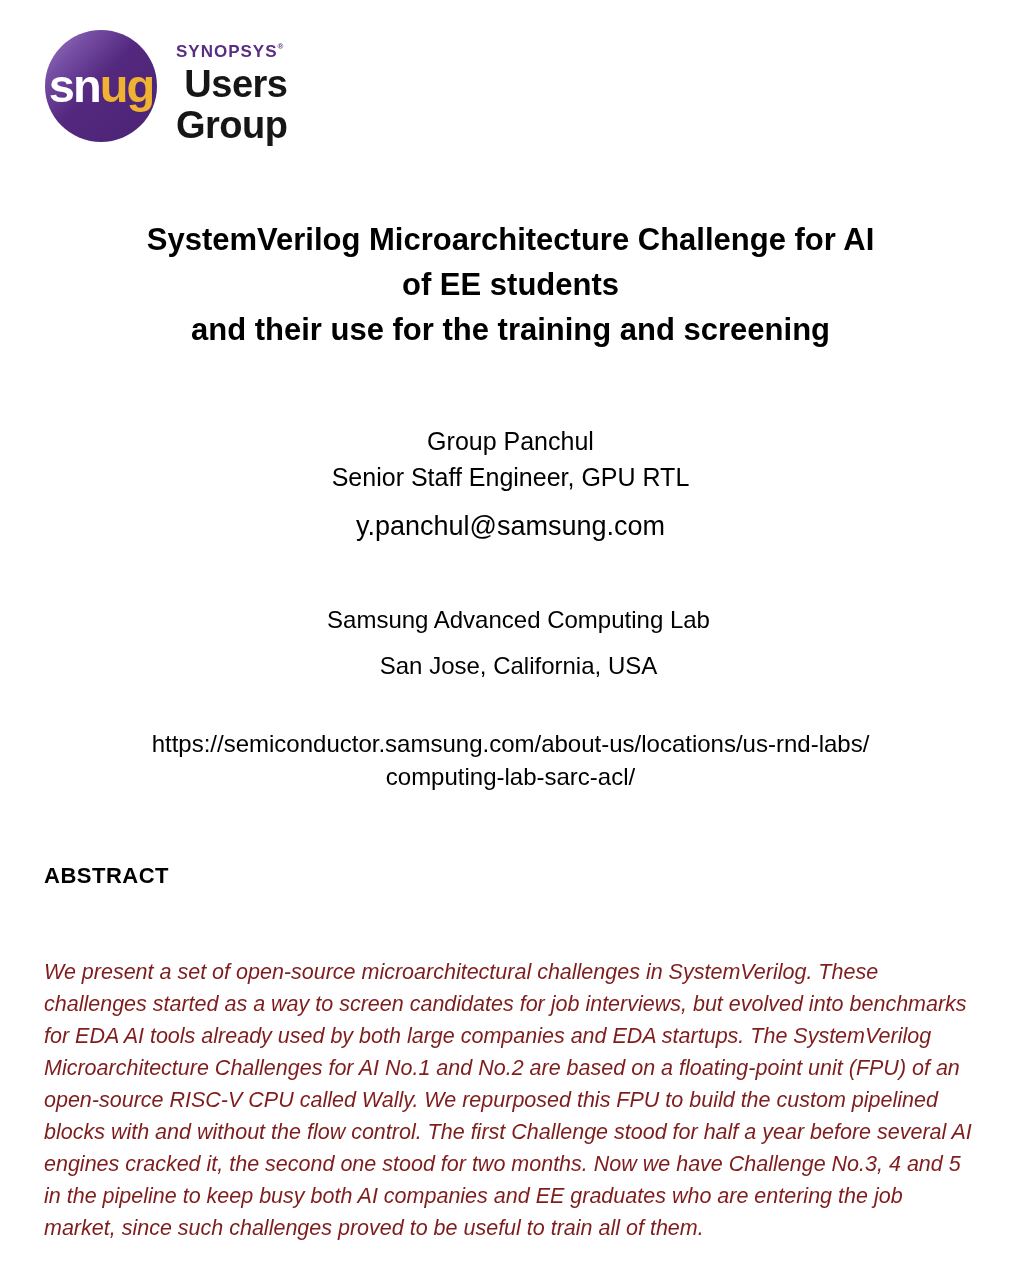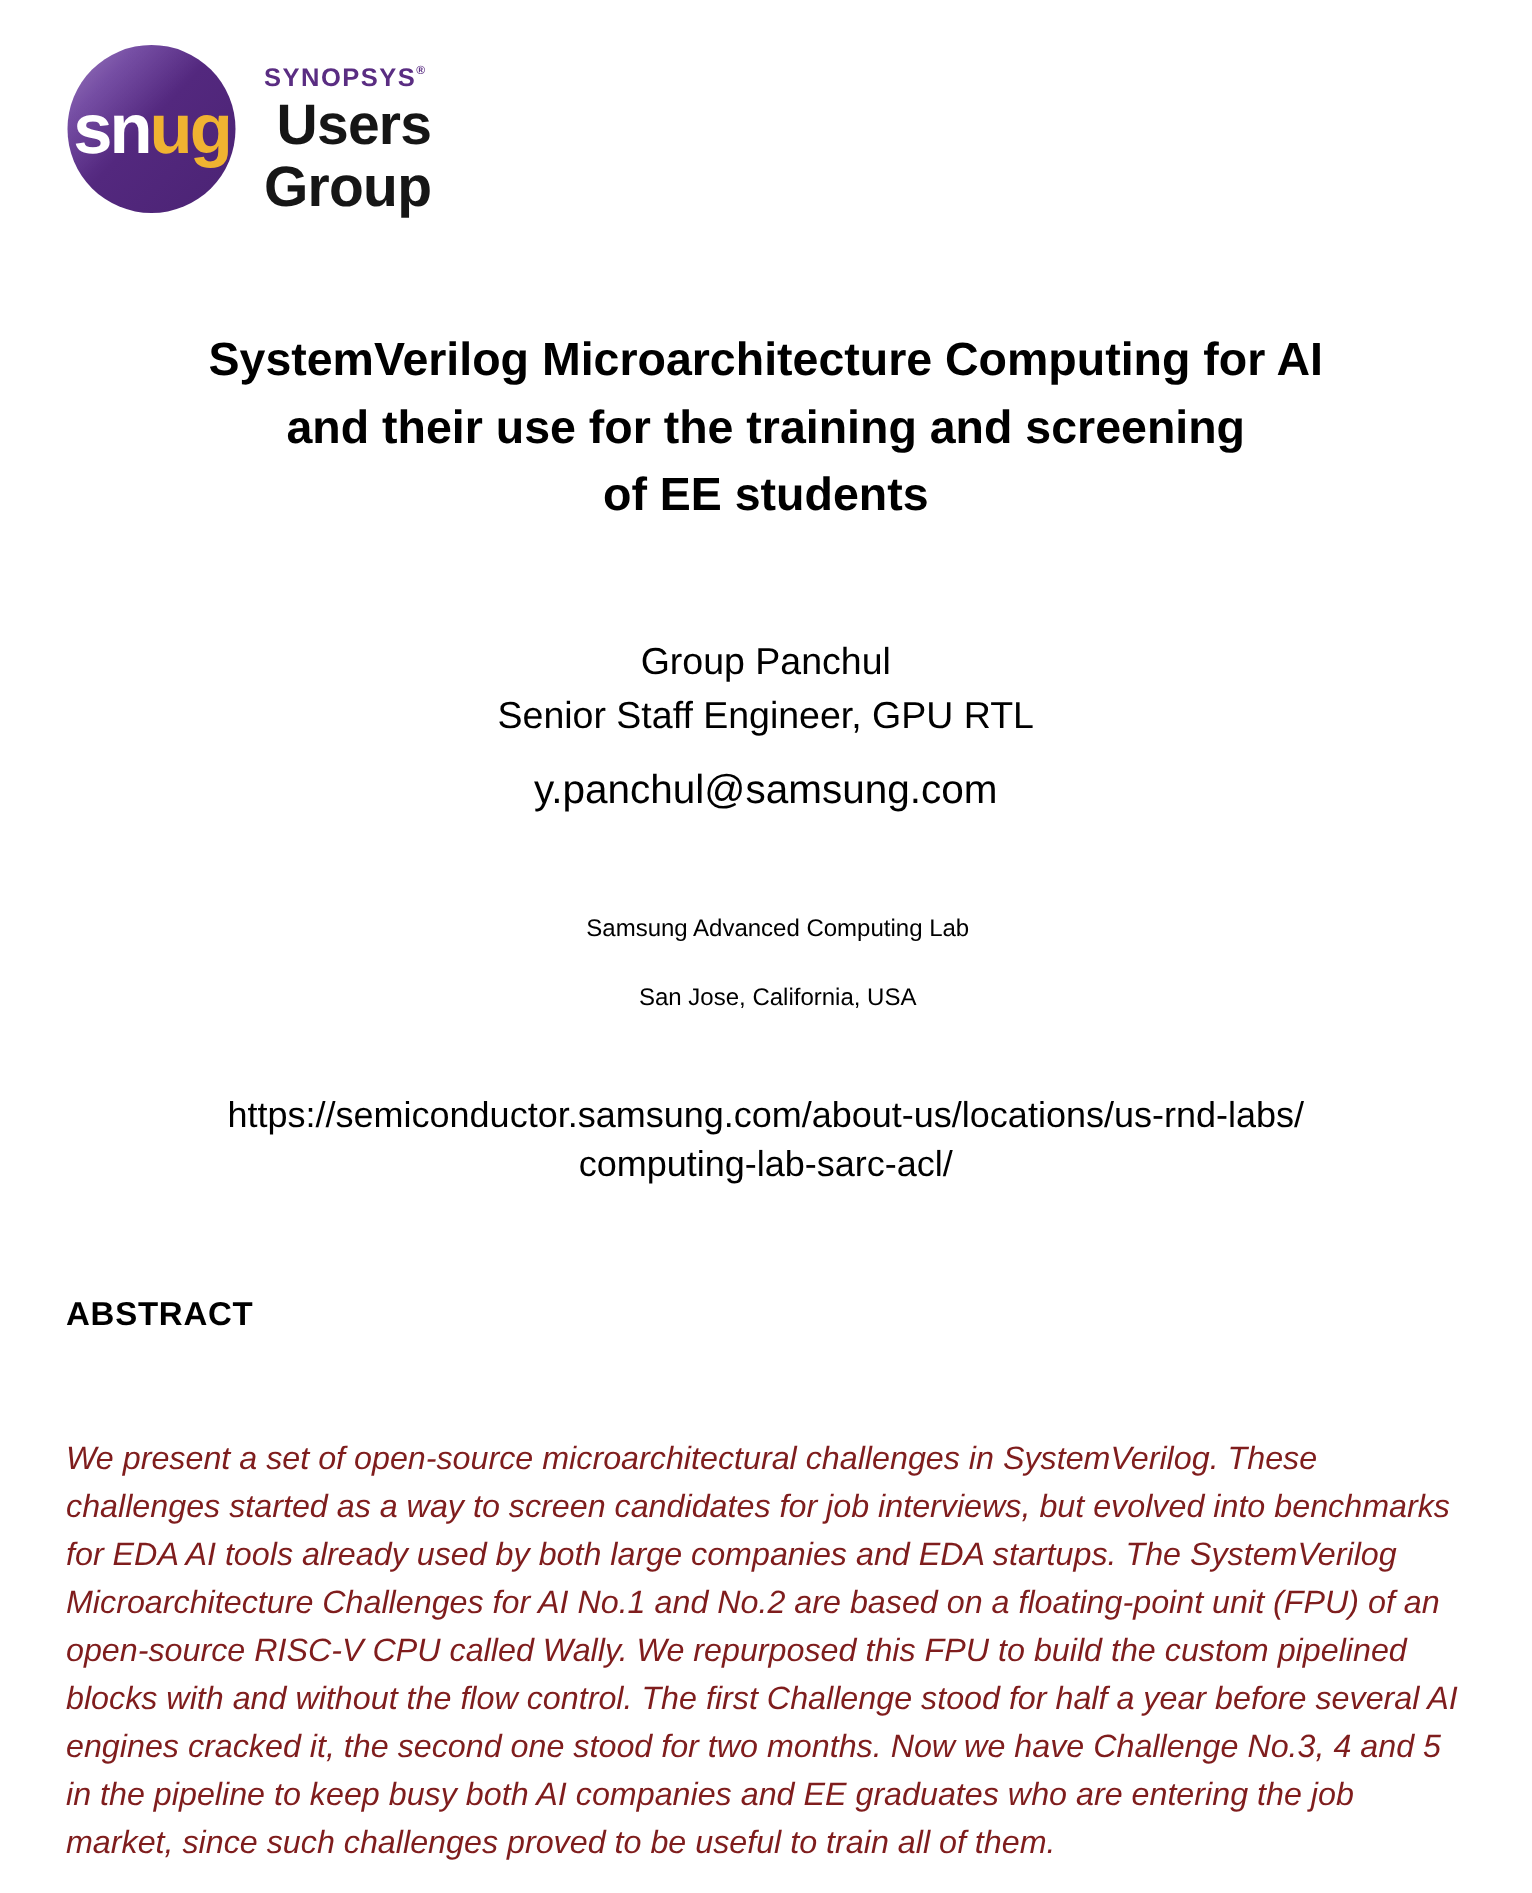--- a/index.html
+++ b/index.html
@@ -69,21 +69,21 @@
   }
   .author-email {
     display: block;
     margin-top: 13px;
     font-size: 27px;
   }
 
   
   .affiliation-block {
     position: absolute; left: 0; top: 597px; width: 100%;
-    text-align: center; font-size: 16px; line-height: 46px; padding-left: 16px;
+    text-align: center; font-size: 24px; line-height: 46px; padding-left: 16px;
   }
 
   
   .url-block {
     position: absolute; left: 0; top: 727px; width: 100%;
     text-align: center; font-size: 24px; line-height: 33px;
     color: #000000;
   }
 
   
@@ -112,23 +112,23 @@
     <div class="synopsys-mark">
       <span>synopsys</span><sup>®</sup>
     </div>
     <div class="usersgroup">
       <div>Users</div>
       <div>Group</div>
     </div>
   </div>
 
   <h1 class="title-block">
-    <div>SystemVerilog Microarchitecture Computing for AI</div>
+    <div>SystemVerilog Microarchitecture Challenge for AI</div>
+    <div>of EE students</div>
     <div>and their use for the training and screening</div>
-    <div>of EE students</div>
   </h1>
 
   <div class="author-block">
     <div>Group Panchul</div>
     <div>Senior Staff Engineer, GPU RTL</div>
     <span class="author-email">y.panchul@samsung.com</span>
   </div>
 
   <div class="affiliation-block">
     <div>Samsung Advanced Computing Lab</div>

